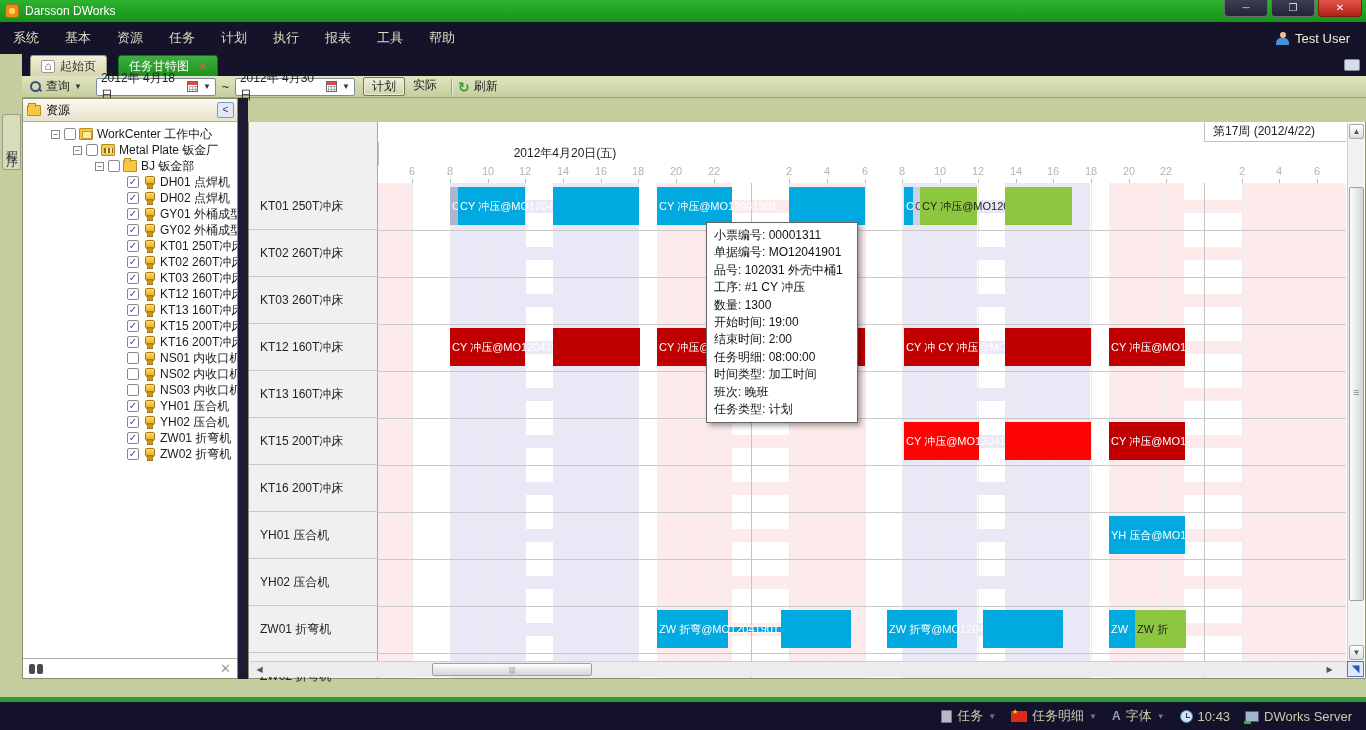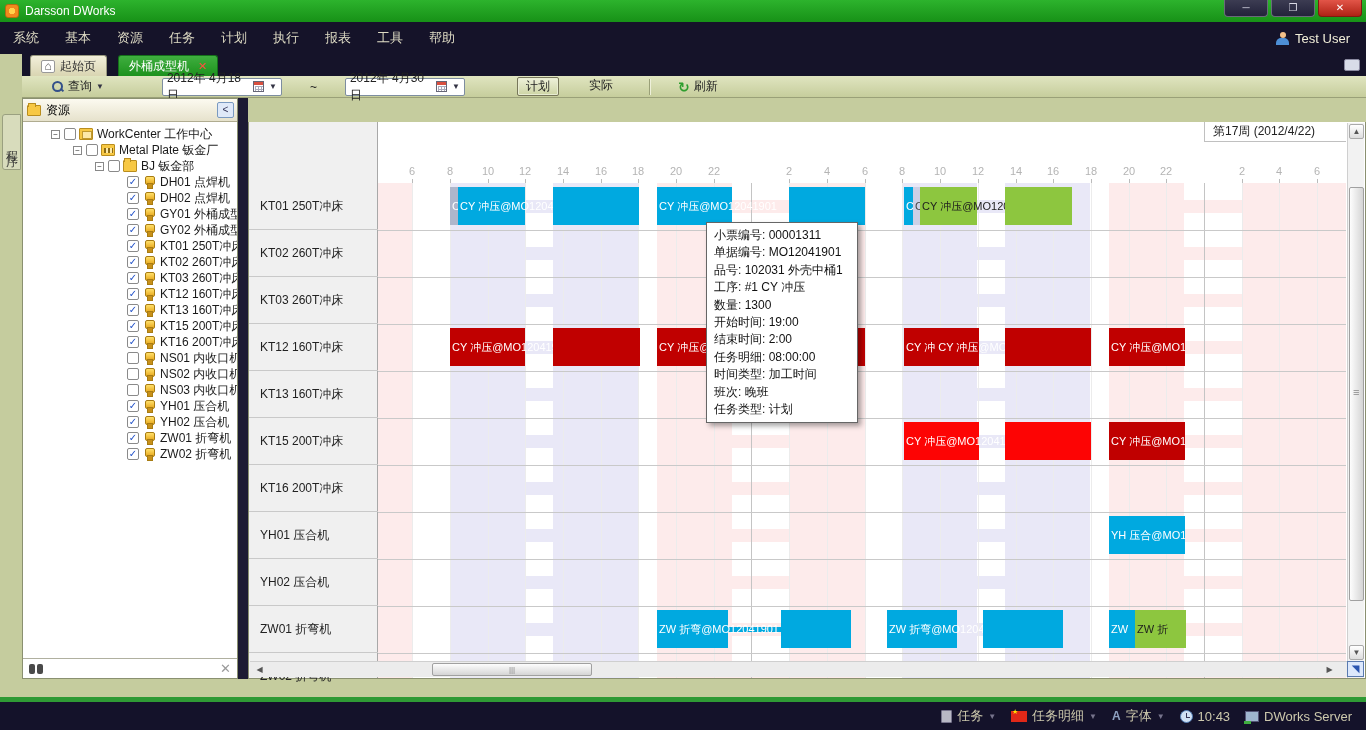--- a/index.html
+++ b/index.html
@@ -40,21 +40,21 @@
     padding:0 10px;font-size:12px;border-radius:3px 3px 0 0;cursor:pointer;}
   .doc-tab.home{left:30px;background:linear-gradient(#f2efda,#d9d5b2);color:#333;border:1px solid #9a9a80;border-bottom:none;}
   .doc-tab.active{left:118px;background:linear-gradient(#3fae3f,#1d921d);color:#fff;border:1px solid #14701a;border-bottom:none;}
   .home-glyph{font-size:12px;color:#555;background:#fff;border:1px solid #999;width:14px;height:13px;line-height:11px;text-align:center;border-radius:2px;}
   .tab-close{color:#ff5040;font-weight:bold;font-size:11px;margin-left:4px;}
   .strip-right-icon{position:absolute;right:6px;top:5px;width:16px;height:12px;background:#d8dce8;border:1px solid #8a8aa0;border-radius:2px;}
 
   
   .toolbar{position:absolute;left:0;top:76px;width:1366px;height:22px;
     background:linear-gradient(#e0e5c0,#c6cd9c);border-bottom:1px solid #9aa078;
-    display:flex;align-items:center;font-size:12px;color:#222;gap:22px;}
+    display:flex;align-items:center;font-size:12px;color:#222;}
   .tb-item{display:flex;align-items:center;gap:4px;cursor:pointer;}
   .mag-icon{width:12px;height:12px;position:relative;display:inline-block;}
   .mag-icon:before{content:"";position:absolute;left:0;top:0;width:7px;height:7px;border:2px solid #33508a;border-radius:50%;}
   .mag-icon:after{content:"";position:absolute;left:8px;top:8px;width:4px;height:2px;background:#33508a;transform:rotate(45deg);}
   .caret{font-size:8px;color:#334;}
   .datefield{display:flex;align-items:center;height:18px;background:#fff;border:1px solid #7d8da0;
     border-radius:2px;padding:0 4px;gap:5px;cursor:pointer;}
   .cal-icon{width:12px;height:11px;border:1px solid #667;background:
     linear-gradient(#d94f3f 0 3px,#fff 3px),#fff;position:relative;}
   .cal-icon:after{content:"";position:absolute;left:1px;top:4px;width:8px;height:5px;
@@ -205,21 +205,21 @@
     </div>
   </div>
 
   <div class="tabstrip">
     <div class="panel-toggle"></div>
     <div class="doc-tab home">
       <span class="home-glyph">⌂</span>
       <span>起始页</span>
     </div>
     <div class="doc-tab active">
-      <span>外桶成型机</span>
+      <span>任务甘特图</span>
       <span class="tab-close">✕</span>
     </div>
     <div class="strip-right-icon"></div>
   </div>
 
   <div class="toolbar">
     <div style="width:30px;"></div>
     <div class="tb-item">
       <span class="mag-icon"></span>
       <span>查询</span>
@@ -386,20 +386,21 @@
         <div class="glabel" style="top: 296px; height: 47px;">KT15 200T冲床</div>
         <div class="glabel" style="top: 343px; height: 47px;">KT16 200T冲床</div>
         <div class="glabel" style="top: 390px; height: 47px;">YH01 压合机</div>
         <div class="glabel" style="top: 437px; height: 47px;">YH02 压合机</div>
         <div class="glabel" style="top: 484px; height: 47px;">ZW01 折弯机</div>
         <div class="glabel" style="top: 531px; height: 47px;">ZW02 折弯机</div>
       </div>
     <div class="ghead-line"></div>
     <div class="gchart" id="gchart">
         <div class="gweek" style="left: 826px; width: 142px;">第17周 (2012/4/22)</div>
+        <div class="gday" style="left: 0px; width: 373px;">2012年4月20日(五)</div>
         <div class="ghour" style="left: 34px;">6</div>
         <div class="htick" style="left: 34px;"></div>
         <div class="ghour" style="left: 72px;">8</div>
         <div class="htick" style="left: 72px;"></div>
         <div class="ghour" style="left: 110px;">10</div>
         <div class="htick" style="left: 110px;"></div>
         <div class="ghour" style="left: 147px;">12</div>
         <div class="htick" style="left: 147px;"></div>
         <div class="ghour" style="left: 185px;">14</div>
         <div class="htick" style="left: 185px;"></div>

